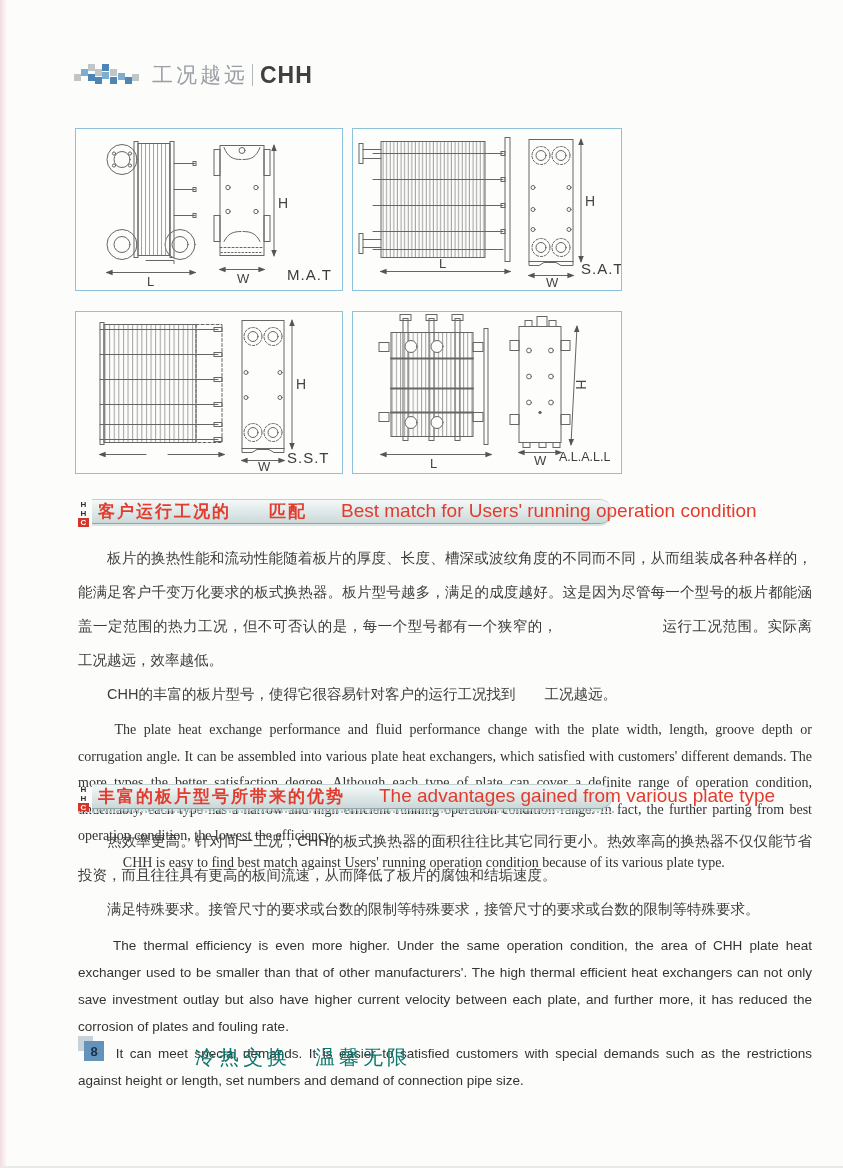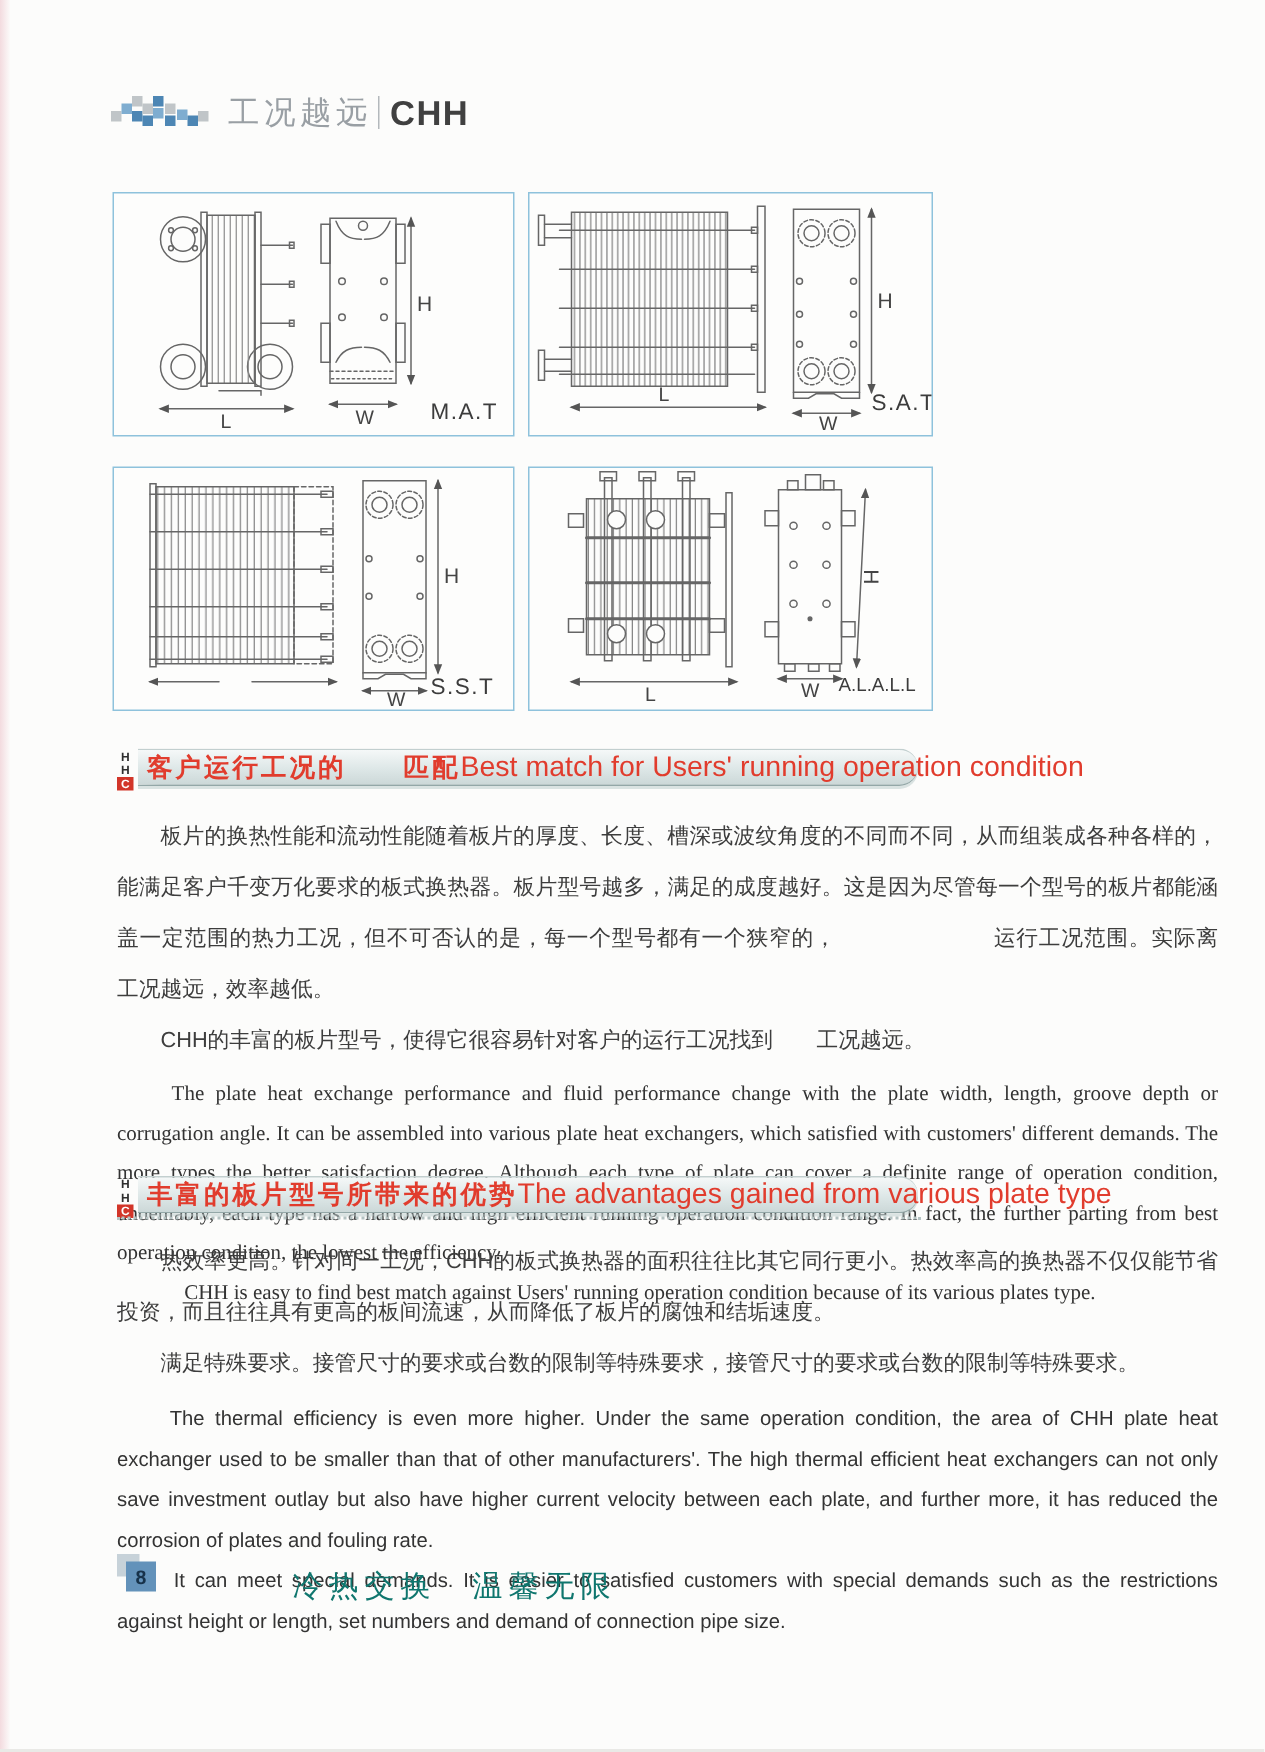--- a/index.html
+++ b/index.html
@@ -33,21 +33,21 @@
   .sec{position:absolute;left:78px;width:534px;height:27px;}
   .sec-badge{position:absolute;left:0;top:1px;width:11px;height:27px;display:flex;flex-direction:column;}
   .sec-badge span{display:block;width:11px;height:9px;line-height:9px;text-align:center;
     font-size:8px;font-weight:700;color:#2e2e2e;}
   .sec-badge span.red{background:#d23529;color:#fff;}
   .sec-bar{position:absolute;left:14px;right:0;top:0;height:25px;
     background:linear-gradient(180deg,#f5f8f8 0%,#dde7e7 55%,#ccd8d8 100%);
     border-top:1px solid #c2cfcf;border-bottom:1px solid #93a7a7;
     border-radius:0 13px 13px 0;
     box-shadow:0 2px 0 rgba(190,205,205,.55);
-    display:flex;align-items:center;padding-left:6px;box-sizing:border-box;white-space:nowrap;}
+    display:flex;padding-left:6px;box-sizing:border-box;white-space:nowrap;gap:34px;}
   .sec-bar .t-zh{font-size:17px;font-weight:700;color:#e13c2d;letter-spacing:2px;}
   .sec-bar .t-en{font-size:19px;color:#e13c2d;margin-left:0;}
   .sec-bar.dotted::after{content:"";position:absolute;left:-14px;bottom:-5px;width:103%;
     border-bottom:2px dotted #b4c2c2;}
 
   
   .txtblock{position:absolute;left:78px;width:734px;text-align:justify;}
   .p-zh{margin:0;font-size:14.5px;line-height:34px;text-indent:2em;color:#3d3d3d;}
   .p-en{margin:0;font-family:"Liberation Serif",serif;font-size:14px;line-height:26.5px;
     text-indent:2.6em;color:#333;}
@@ -323,21 +323,21 @@
   <div class="sec-bar">
     <span class="t-zh">客户运行工况的　　匹配</span>
     <span class="t-en">Best match for Users' running operation condition</span>
   </div>
 </div>
 
 <div class="txtblock" style="top:541px;">
   <p class="p-zh">板片的换热性能和流动性能随着板片的厚度、长度、槽深或波纹角度的不同而不同，从而组装成各种各样的，能满足客户千变万化要求的板式换热器。板片型号越多，满足的成度越好。这是因为尽管每一个型号的板片都能涵盖一定范围的热力工况，但不可否认的是，每一个型号都有一个狭窄的，　　　　　　　运行工况范围。实际离　　工况越远，效率越低。</p>
   <p class="p-zh">CHH的丰富的板片型号，使得它很容易针对客户的运行工况找到　　工况越远。</p>
   <p class="p-en gap-top">The plate heat exchange performance and fluid performance change with the plate width, length, groove depth or corrugation angle. It can be assembled into various plate heat exchangers, which satisfied with customers' different demands. The more types the better satisfaction degree. Although each type of plate can cover a definite range of operation condition, undeniably, each type has a narrow and high efficient running operation condition range. In fact, the further parting from best operation condition, the lowest the efficiency.</p>
-  <p class="p-en" style="text-indent:3.2em;">CHH is easy to find best match against Users' running operation condition because of its various plates type.</p>
+  <p class="p-en" style="text-indent:3.2em;">CHH is easy to find best match against Users' running operation condition because of its various plate type.</p>
 </div>
 
 <div class="sec" style="top:784px;">
   <div class="sec-badge">
     <span>H</span>
     <span>H</span>
     <span class="red">C</span>
   </div>
   <div class="sec-bar dotted">
     <span class="t-zh">丰富的板片型号所带来的优势</span>

